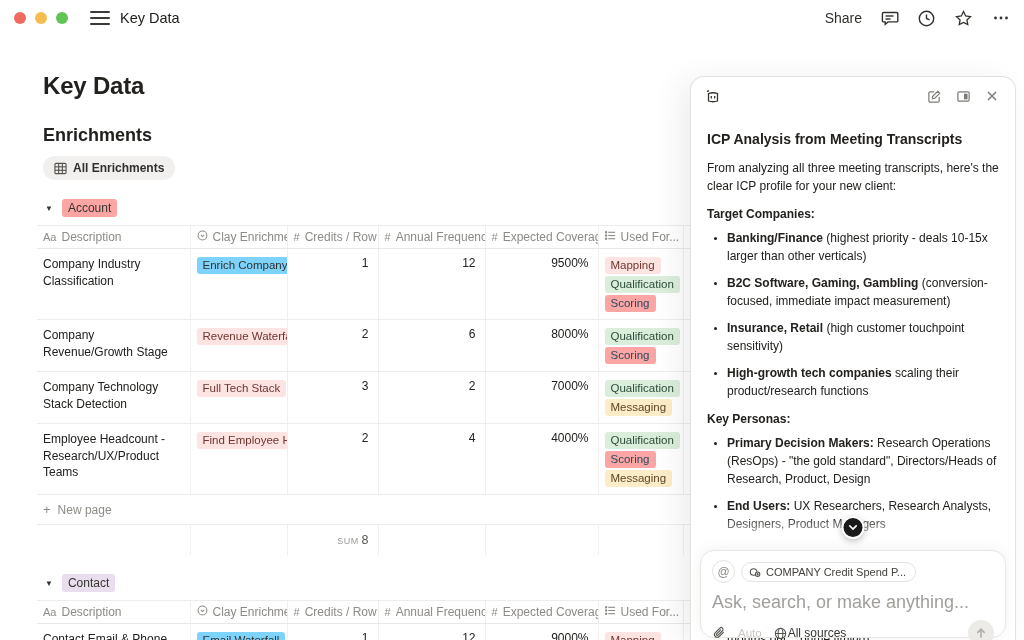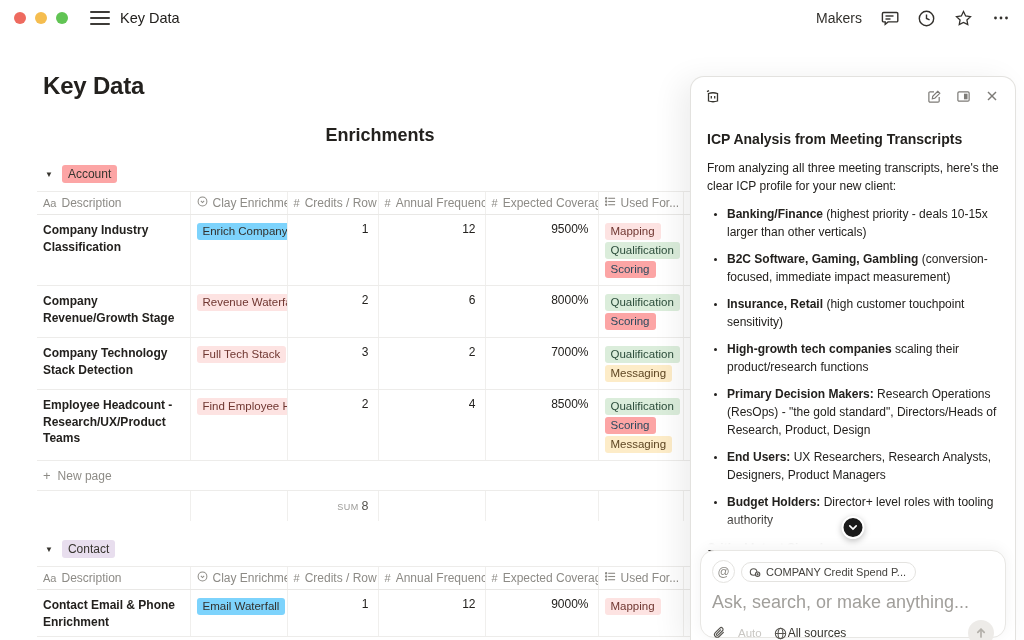--- a/index.html
+++ b/index.html
@@ -16,38 +16,38 @@
   .hamburger{ width:20px; height:14px; display:flex; flex-direction:column; justify-content:space-between; cursor:pointer;}
   .hamburger i{ display:block; height:2px; background:#3d3b37; border-radius:1px;}
   .tb-title{ font-size:14.5px; color:#23211e;}
   .tb-right{ display:flex; align-items:center; gap:18px; color:#32302c;}
   .tb-share{ font-size:14px; }
   .tbicon{ width:19px; height:19px; display:inline-flex; align-items:center; justify-content:center; color:#32302c;}
 
   
   .main{ position:absolute; left:37px; top:72px; width:680px;}
   .page-title{ font-size:24px; font-weight:700; letter-spacing:-.2px; padding-left:6px;}
-  .section-title{ font-size:18px; font-weight:700; margin-top:25px; padding-left:6px;text-align:center;}
+  .section-title{ font-size:18px; font-weight:700; margin-top:25px; padding-left:6px;}
   .view-chip{ display:inline-flex; align-items:center; gap:6px; margin-top:10px; margin-left:6px;
     background:#f1f0ee; border-radius:14px; padding:5px 11px; font-size:12px; font-weight:600; color:#32302c; cursor:pointer;}
   .toggle-row{ display:flex; align-items:center; margin-top:19px; padding-left:8px; cursor:pointer;}
   .tri{ font-size:8px; color:#37352f; margin-right:9px;}
   .gtag{ font-size:12px; font-weight:500; color:#37352f; padding:2px 6px; border-radius:3px;}
   .gtag[data-color="red"]{ background:#fca5a5;}
   .gtag[data-color="purple"]{ background:#e8deee;}
 
   table.tbl{ border-collapse:collapse; table-layout:fixed; width:658px; margin-top:8px; font-size:12px;}
   .tbl col.c1{width:153px}.tbl col.c2{width:97px}.tbl col.c3{width:91px}
   .tbl col.c4{width:107px}.tbl col.c5{width:113px}.tbl col.c6{width:85px}.tbl col.c7{width:12px}
   .tbl th{ font-weight:400; color:#8d8b86; text-align:left; padding:4px 8px 4px 6px;
     border-top:1px solid #edecea; border-bottom:1px solid #e9e8e6; white-space:nowrap; overflow:hidden; cursor:pointer;}
   .tbl th .hico{ margin-right:5px; color:#8d8b86; font-size:11px;}
   .tbl td{ vertical-align:top; padding:7px 8px 6px 6px; border-bottom:1px solid #edecea;}
   .tbl td + td, .tbl th + th{ border-left:1px solid #f0efed;}
-  .c-desc{ font-weight:700; color:#23211e; line-height:1.38;}
+  .c-desc{ font-weight:400; color:#23211e; line-height:1.38;}
   .c-num{ text-align:right; padding-right:9px !important;}
   .c-enr{ white-space:nowrap; overflow:hidden;}
   .tag{ display:inline-block; font-size:11.5px; line-height:17px; padding:0 6px; border-radius:3px; margin:1px 0; white-space:nowrap;}
   .tag[data-color="gray"]{ background:#7dd3fc; color:#32302c;}
   .tag[data-color="pink"]{ background:#fde3e2; color:#6f3630;}
   .tag[data-color="green"]{ background:#dbeddb; color:#2b4c3a;}
   .tag[data-color="blue"]{ background:#fca5a5; color:#2b4a5e;}
   .tag[data-color="yellow"]{ background:#fdecc8; color:#5d4522;}
   .used-line{ line-height:19px;}
   .sliver{ width:6px; height:16px; border-radius:2px 0 0 2px; margin-top:1px;}
@@ -115,21 +115,21 @@
       <span class="light l-green"></span>
     </div>
     <div class="hamburger">
         <i></i>
         <i></i>
         <i></i>
       </div>
     <span class="tb-title">Key Data</span>
   </div>
   <div class="tb-right">
-    <span class="tb-share">Makers</span>
+    <span class="tb-share">Share</span>
     <span class="tbicon">
       <svg width="19" height="19" viewBox="0 0 19 19" fill="none" stroke="currentColor" stroke-width="1.4">
         <path d="M3 4.5 h13 a1.2 1.2 0 0 1 1.2 1.2 v7 a1.2 1.2 0 0 1 -1.2 1.2 H7.5 L4.6 16.2 V13.9 H3 a1.2 1.2 0 0 1 -1.2 -1.2 v-7 A1.2 1.2 0 0 1 3 4.5 Z" transform="translate(0.6,-1)"></path>
         <line x1="5.5" y1="7" x2="13.5" y2="7"></line>
           <line x1="5.5" y1="10" x2="10.5" y2="10"></line>
       </svg>
     </span>
     <span class="tbicon">
       <svg width="19" height="19" viewBox="0 0 19 19" fill="none" stroke="currentColor" stroke-width="1.4">
         <circle cx="9.5" cy="9.5" r="7.2"></circle>
@@ -148,20 +148,32 @@
           <circle cx="14.5" cy="9" r="1.4"></circle>
       </svg>
     </span>
   </div>
 </div>
 
 <div class="main">
   <h1 class="page-title">Key Data</h1>
   <h2 class="section-title">Enrichments</h2>
 
+  <div class="view-chip">
+    <span>
+      <svg width="13" height="13" viewBox="0 0 14 14" fill="none" stroke="#55534e" stroke-width="1.2">
+        <rect x="1" y="1.5" width="12" height="11" rx="1.3"></rect>
+        <line x1="1" y1="5.2" x2="13" y2="5.2"></line>
+          <line x1="1" y1="8.9" x2="13" y2="8.9"></line>
+        <line x1="5" y1="1.5" x2="5" y2="12.5"></line>
+          <line x1="9" y1="1.5" x2="9" y2="12.5"></line>
+      </svg>
+    </span>
+    <span>All Enrichments</span>
+  </div>
 
   
   <div class="toggle-row">
     <span class="tri">▼</span>
     <span class="gtag" data-color="red">Account</span>
   </div>
 
   <table class="tbl">
     <colgroup>
         <col class="c1">
@@ -235,21 +247,21 @@
         </td>
         <td>
             <div class="sliver" data-color="gray"></div>
           </td>
       </tr>
       <tr>
         <td class="c-desc"><span>Employee Headcount - Research/UX/Product Teams</span></td>
         <td class="c-enr"><span class="tag" data-color="pink">Find Employee H...</span></td>
         <td class="c-num">2</td>
         <td class="c-num">4</td>
-        <td class="c-num">8500%</td>
+        <td class="c-num">4000%</td>
         <td>
           <div class="used-line"><span class="tag" data-color="green">Qualification</span></div>
           <div class="used-line"><span class="tag" data-color="blue">Scoring</span></div>
           <div class="used-line"><span class="tag" data-color="yellow">Messaging</span></div>
         </td>
         <td>
             <div class="sliver" data-color="gray"></div>
           </td>
       </tr>
       <tr class="newrow">
@@ -352,27 +364,29 @@
             <line x1="11" y1="3" x2="3" y2="11"></line>
         </svg>
       </span>
     </span>
   </div>
 
   <div class="panel-body">
     <div class="pb-heading">ICP Analysis from Meeting Transcripts</div>
     <p class="pb-intro">From analyzing all three meeting transcripts, here's the clear ICP profile for your new client:</p>
 
+    <div class="pb-label">Target Companies:</div>
     <ul>
       <li><span class="b">Banking/Finance</span><span> (highest priority - deals 10-15x larger than other verticals)</span></li>
       <li><span class="b">B2C Software, Gaming, Gambling</span><span> (conversion-focused, immediate impact measurement)</span></li>
       <li><span class="b">Insurance, Retail</span><span> (high customer touchpoint sensitivity)</span></li>
       <li><span class="b">High-growth tech companies</span><span> scaling their product/research functions</span></li>
     </ul>
 
+    <div class="pb-label">Key Personas:</div>
     <ul>
       <li><span class="b">Primary Decision Makers:</span><span> Research Operations (ResOps) - "the gold standard", Directors/Heads of Research, Product, Design</span></li>
       <li><span class="b">End Users:</span><span> UX Researchers, Research Analysts, Designers, Product Managers</span></li>
       <li><span class="b">Budget Holders:</span><span> Director+ level roles with tooling authority</span></li>
     </ul>
 
     <div class="pb-label">Critical Intent Signals:</div>
     <ul>
       <li><span class="b">UserTesting/UserZoom renewal cycles</span><span> (6-9 months out = prime timing)</span></li>
 

